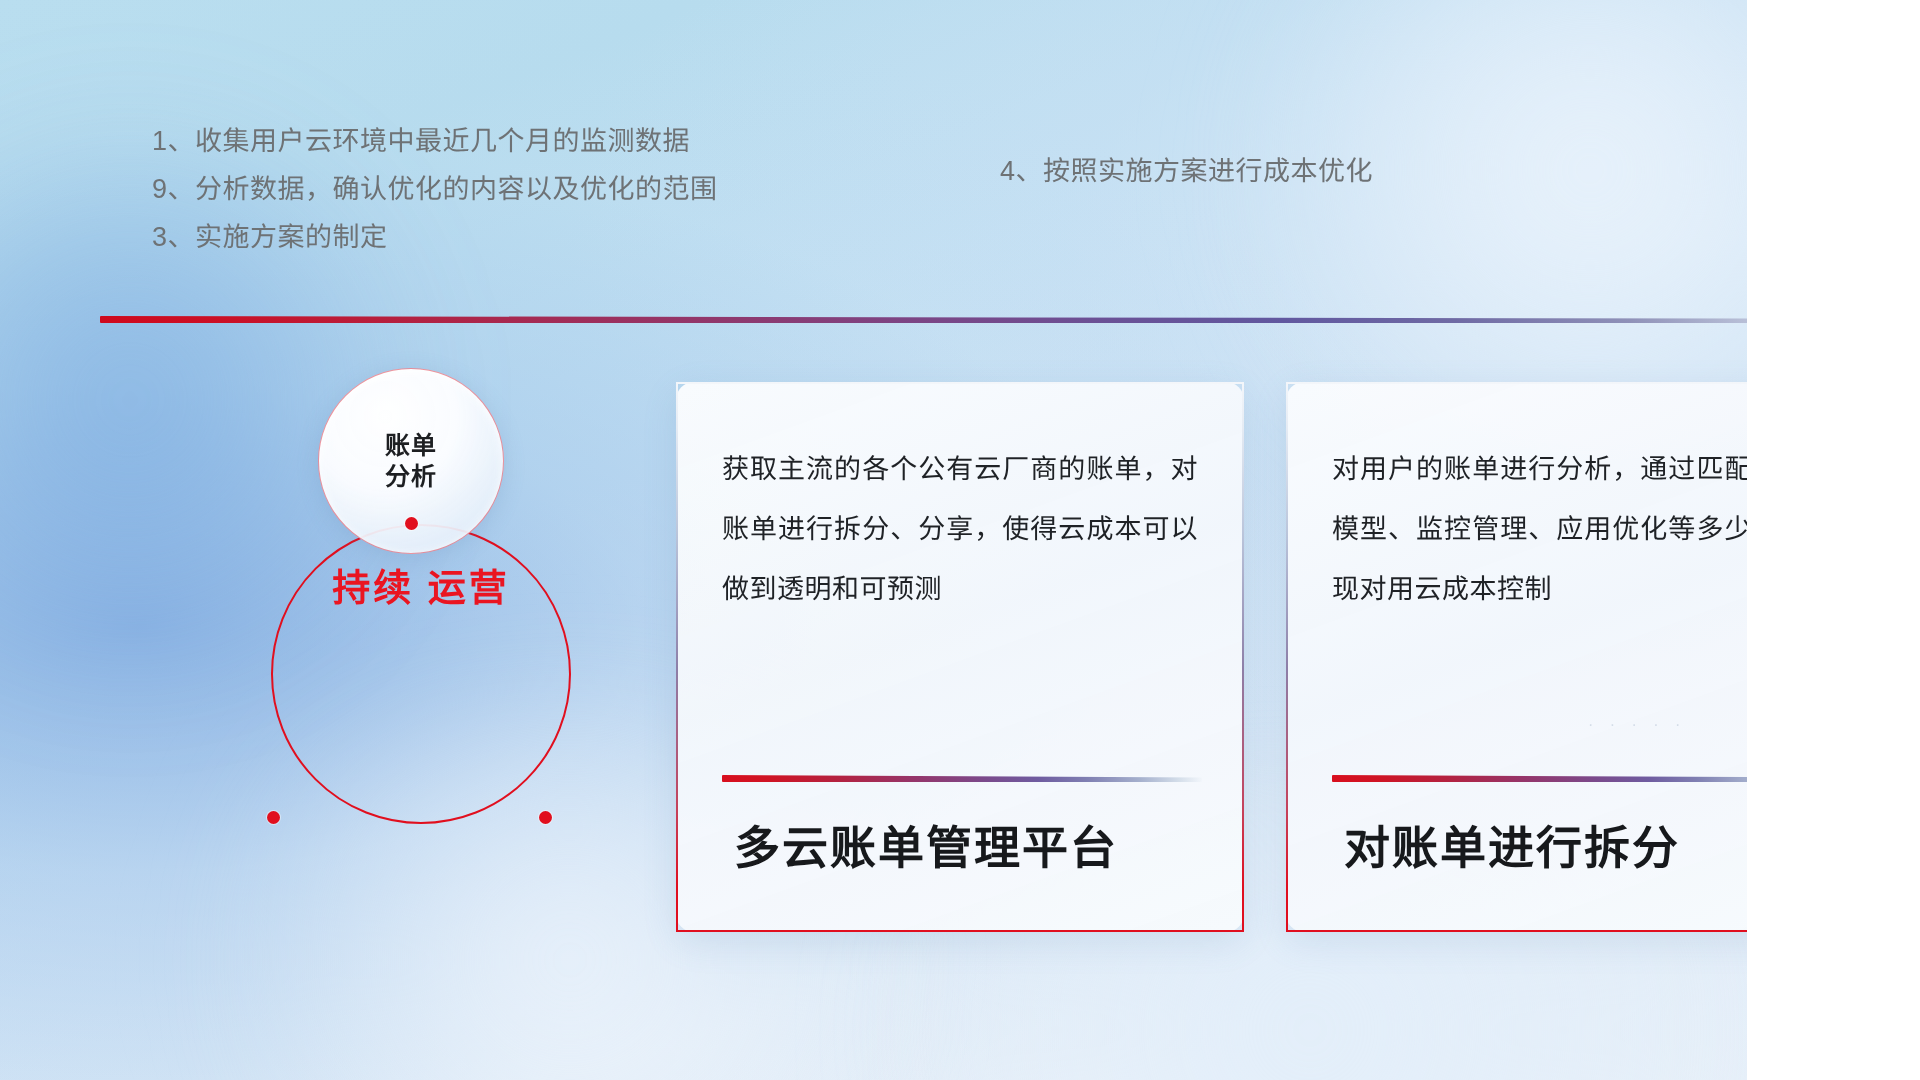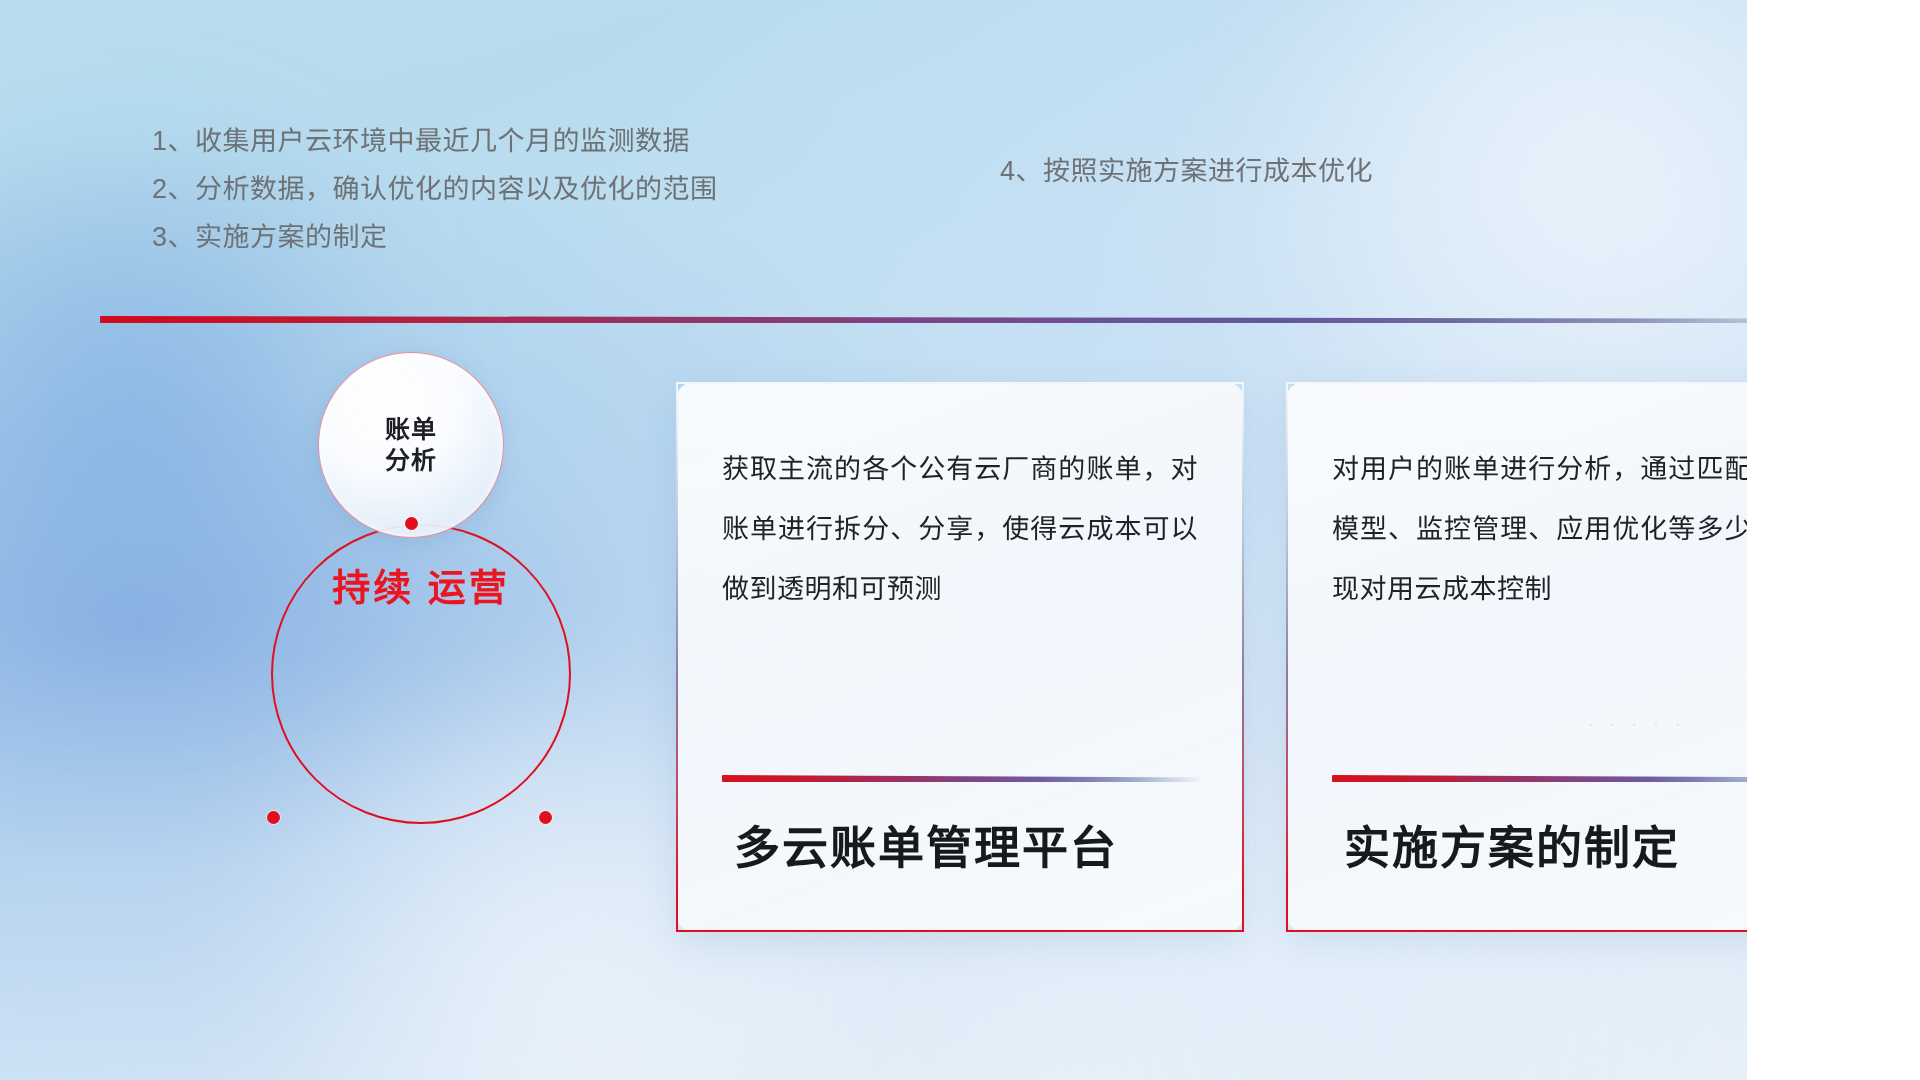--- a/index.html
+++ b/index.html
@@ -102,21 +102,21 @@
     flex-direction: column;
     align-items: center;
     justify-content: center;
     color: #1d1f22;
     font-weight: 700;
     font-size: 25px;
     line-height: 1.26;
     letter-spacing: 1px;
     text-align: center;
   }
-  .bubble-top   { left: 222px; top: 0px;   width: 186px; height: 186px; }
+  .bubble-top   { left: 222px; top: 16px;   width: 186px; height: 186px; }
   .bubble-left  { left: 90px;  top: 312px; width: 186px; height: 186px; }
   .bubble-right { left: 352px; top: 312px; width: 186px; height: 186px; }
 
   .bubble span { display: block; }
 
   .dot {
     position: absolute;
     width: 13px; height: 13px;
     border-radius: 50%;
     background: #e10f1e;
@@ -220,21 +220,21 @@
 
 <div id="stage">
 
   <div class="blob blob-a"></div>
   <div class="blob blob-b"></div>
   <div class="blob blob-c"></div>
   <div class="blob blob-d"></div>
 
   <div class="steps steps-left">
     <div class="step">1、收集用户云环境中最近几个月的监测数据</div>
-    <div class="step">2、分析数据，确认优化的内容以及优化的范围</div>
+    <div class="step">9、分析数据，确认优化的内容以及优化的范围</div>
     <div class="step">3、实施方案的制定</div>
   </div>
 
   <div class="steps steps-right">
     <div class="step">4、按照实施方案进行成本优化</div>
   </div>
 
   <div class="divider"></div>
 
   <div id="venn">
@@ -261,16 +261,16 @@
   <div class="card card-1">
     <div class="card-body">获取主流的各个公有云厂商的账单，对账单进行拆分、分享，使得云成本可以做到透明和可预测</div>
     <div class="card-rule"></div>
     <div class="card-title">多云账单管理平台</div>
   </div>
 
   <div class="card card-2">
     <div class="card-body">对用户的账单进行分析，通过匹配价格模型、监控管理、应用优化等多少段实现对用云成本控制</div>
     <div class="card-watermark">· · · · ·</div>
     <div class="card-rule"></div>
-    <div class="card-title">实施方案的制定</div>
+    <div class="card-title">对账单进行拆分</div>
   </div>
 
 </div>
 
 </body></html>

